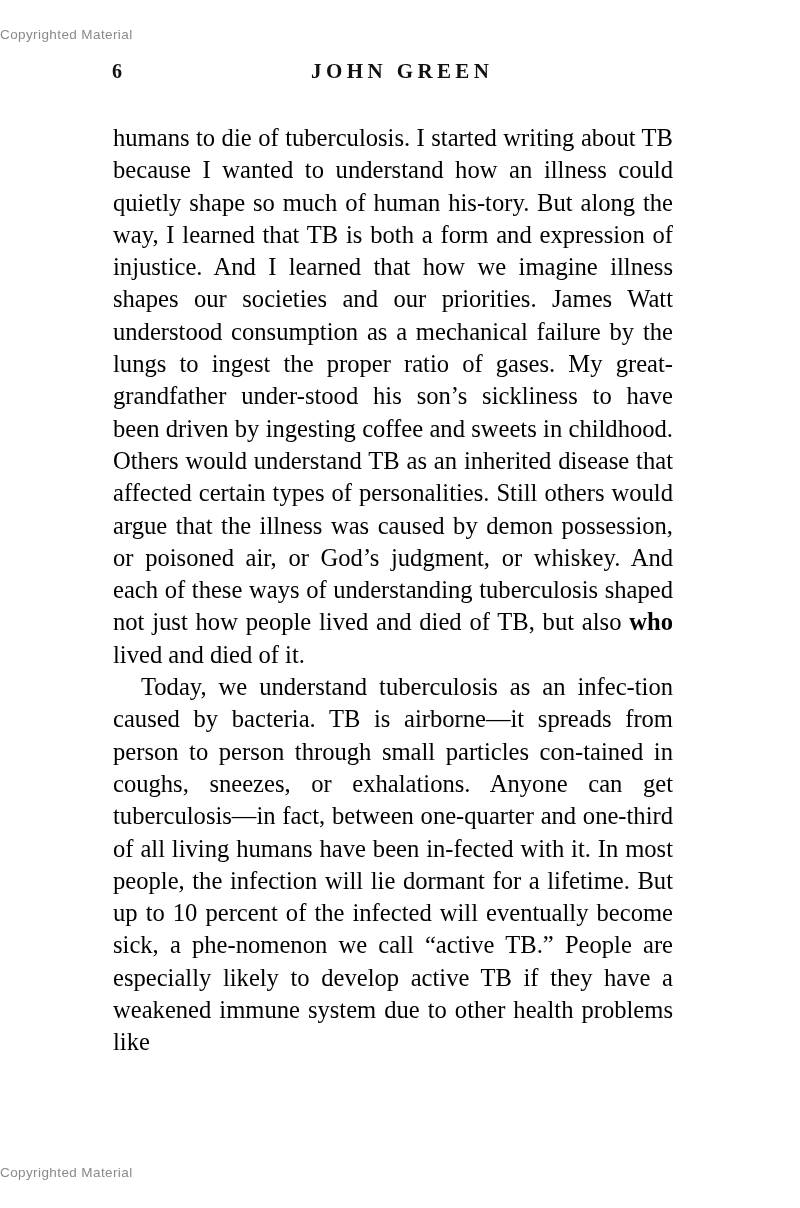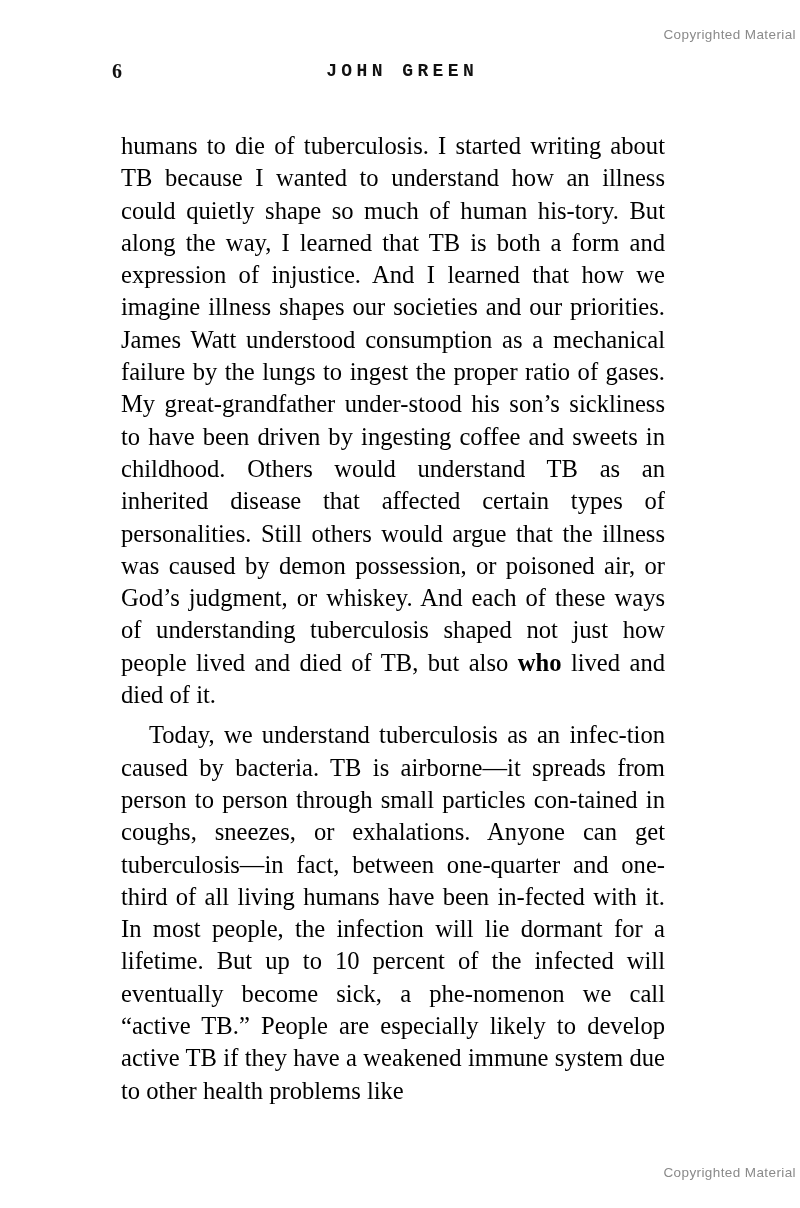--- a/index.html
+++ b/index.html
@@ -18,21 +18,21 @@
   .page {
     position: absolute;
     inset: 0;
     width: 800px;
     height: 1208px;
   }
   .watermark {
     position: absolute;
     left: 0;
     width: 796px;
-    text-align: right;
+    text-align: left;
     font-family: "Liberation Sans", sans-serif;
     font-size: 13.5px;
     letter-spacing: 0.4px;
     color: #8a8a8a;
   }
   .watermark-top { top: 27px; }
   .watermark-bottom { top: 1165px; }
 
   .header {
     position: absolute;
@@ -50,44 +50,44 @@
     font-size: 20px;
     line-height: 28px;
     color: #111111;
   }
   .running-head {
     position: absolute;
     left: 0;
     top: 0;
     width: 576px;
     text-align: center;
-    font-family: Liberation Mono, monospace;
+    font-family: Liberation Serif, serif;
     font-weight: bold;
-    font-size: 18px;
+    font-size: 21px;
     letter-spacing: 4.4px;
     line-height: 28px;
     color: #111111;
     text-indent: 4.4px;
   }
 
   .body-text {
     position: absolute;
     top: 122px;
     left: 113px;
     width: 560px;
     font-family: "Liberation Serif", serif;
     font-size: 24.6px;
     line-height: 32.3px;
     color: #000000;
     text-align: justify;
     text-justify: inter-word;
     hyphens: manual;
   }
   .body-text p {
-    margin: 8px;
+    margin: 0;
   }
   .body-text p.continued {
     text-indent: 0;
   }
   .body-text p.indented {
     text-indent: 28px;
     font-family: Liberation Serif, serif;
   }
   .body-text b {
     font-weight: bold;

